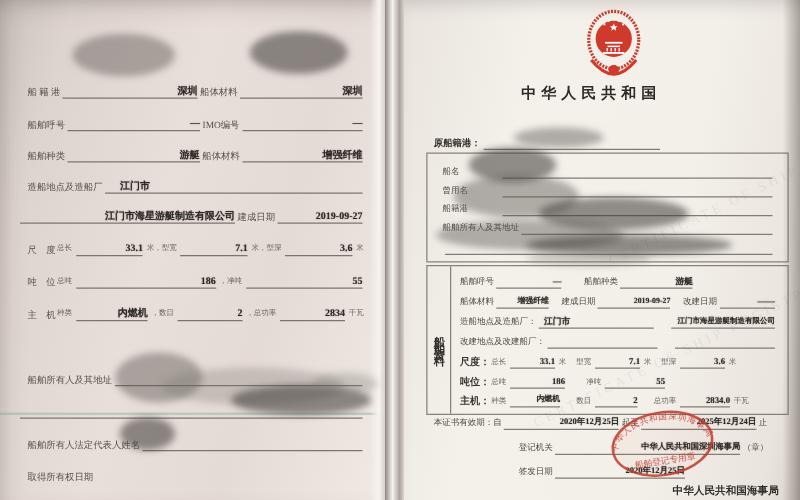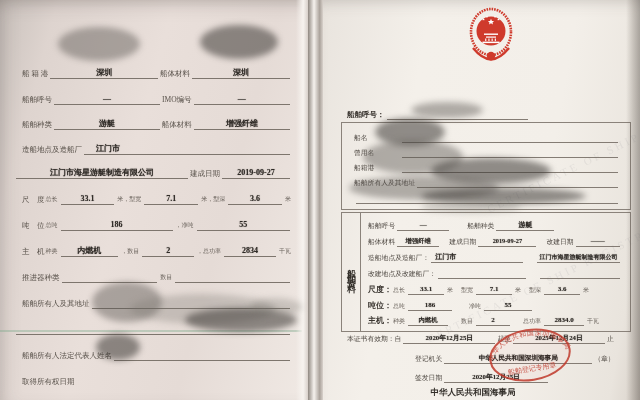--- a/index.html
+++ b/index.html
@@ -18,21 +18,21 @@
     box-shadow:inset 0 12px 16px -12px rgba(90,80,75,.3);}
   #pageR .redge{position:absolute;top:0;right:0;width:14px;height:400px;
     background:linear-gradient(90deg,rgba(0,0,0,0),rgba(96,88,80,.28) 55%,rgba(60,54,48,.38));}
   .lp-title{position:absolute;top:14px;left:0;width:300px;text-align:center;
     font-size:12px;font-weight:700;letter-spacing:10px;color:#3a3530;}
   .row{position:absolute;left:22px;right:16px;display:flex;align-items:flex-end;
     font-size:7.5px;color:#575049;height:13px;line-height:11px;}
   .lbl{white-space:pre;flex:none;}
   .sub{white-space:pre;flex:none;font-size:6px;color:#6a635c;padding:0 1px 0 1px;}
   .ln{flex:1;border-bottom:1px solid #7d756d;height:11px;position:relative;margin:0 2px;}
-  .ln .v{position:absolute;left:0;right:0;bottom:0.5px;text-align:center;font-style:normal;
+  .ln .v{position:absolute;left:0;right:0;bottom:0.5px;text-align:right;font-style:normal;
     font-weight:700;font-size:8px;color:#2e2a26;white-space:nowrap;text-shadow:0 0 1px rgba(45,40,35,.55);}
   .ln .vl{text-align:left;padding-left:12px;}
   .gap{flex:none;}
   .greenline{position:absolute;top:330px;left:0;width:302px;height:2px;background:rgba(120,168,138,.38);}
   
   .emblem{position:absolute;top:7px;left:145px;}
   .r-country{position:absolute;top:66px;left:0;width:300px;text-align:center;
     font-size:12px;font-weight:700;letter-spacing:4px;color:#2e2a26;}
   .r-title{position:absolute;top:85px;left:0;width:300px;text-align:center;
     font-size:15px;font-weight:700;letter-spacing:7px;color:#2b2723;}
@@ -41,21 +41,21 @@
   .rrow .ln{height:10px;border-bottom-color:#847c74;}
   .rrow .v{font-size:7px;bottom:0.5px;}
   .b{font-weight:700;font-size:8px;color:#38332e;}
   .box{position:absolute;border:1px solid #8a827a;}
   #box1{left:18px;top:122px;width:288px;height:86px;}
   #box2{left:18px;top:212px;width:288px;height:118px;}
   .sidecell{position:absolute;left:0;top:0;bottom:0;width:18px;border-right:1px solid #8a827a;
     display:flex;align-items:center;justify-content:center;}
   .sidetext{writing-mode:vertical-lr;text-orientation:upright;font-weight:700;font-size:9px;
     letter-spacing:5px;color:#332f2a;}
-  .footer{position:absolute;top:387px;left:0;width:300px;text-align:center;
+  .footer{position:absolute;top:387px;left:0;width:300px;text-align:right;
     font-size:8.5px;font-weight:700;color:#332f2a;}
   .sm{position:absolute;border-radius:50%;filter:blur(3px);background:rgba(92,87,82,.45);z-index:4;}
   .sm.dark{background:rgba(60,56,52,.55);}
   .sm.light{background:rgba(120,115,110,.3);}
   .wm{position:absolute;color:rgba(110,112,118,.10);font-size:11px;letter-spacing:3px;
     transform:rotate(-26deg);white-space:nowrap;z-index:1;}
   .stamp{position:absolute;left:163px;top:326px;z-index:6;opacity:.85;transform:rotate(-9deg);}
   svg text{font-family:"Liberation Serif","DejaVu Serif",serif;}
 </style>
 </head>
@@ -155,26 +155,20 @@
       <span class="ln" style="flex:0.9">
           <i class="v">2</i>
         </span>
       <span class="sub">，总功率</span>
       <span class="ln" style="flex:0.9">
           <i class="v">2834</i>
         </span>
       <span class="sub">千瓦</span>
     </div>
 
-    <div class="row" style="top:270px">
-      <span class="lbl">推进器种类</span>
-      <span class="ln"></span>
-      <span class="sub">数目</span>
-      <span class="ln" style="flex:1.2"></span>
-    </div>
 
     <div class="row" style="top:296px">
       <span class="lbl">船舶所有人及其地址</span>
       <span class="ln"></span>
     </div>
 
     <div class="row" style="top:322px;left:14px">
       <span class="ln"></span>
     </div>
 
@@ -221,23 +215,24 @@
       <use href="#st" transform="translate(30.5,12.5) scale(1.3)" fill="#fff"></use>
       <rect x="16" y="26.5" width="14" height="1.4" fill="#fff"></rect>
       <rect x="18" y="29.5" width="10" height="1.2" fill="#fff"></rect>
       <rect x="17.2" y="31.5" width="1.1" height="2.6" fill="#fff"></rect>
       <rect x="20.4" y="31.5" width="1.1" height="2.6" fill="#fff"></rect>
       <rect x="23.6" y="31.5" width="1.1" height="2.6" fill="#fff"></rect>
       <rect x="26.8" y="31.5" width="1.1" height="2.6" fill="#fff"></rect>
       <rect x="14.5" y="34.6" width="17" height="1.5" fill="#fff"></rect>
     </svg>
 
+    <div class="r-country">中华人民共和国</div>
 
     <div class="rrow" style="top:108px;left:24px;right:110px">
-      <span class="lbl b" style="font-size:7.5px">船舶呼号：</span>
+      <span class="lbl b" style="font-size:7.5px">原船籍港：</span>
       <span class="ln"></span>
     </div>
 
     <div class="box" id="box1">
       <div class="rrow" style="top:8px;left:12px;right:10px">
         <span class="lbl" style="flex:0 0 46px">船名</span>
         <span class="ln"></span>
       </div>
       <div class="rrow" style="top:23px;left:12px;right:10px">
         <span class="lbl" style="flex:0 0 46px">曾用名</span>

